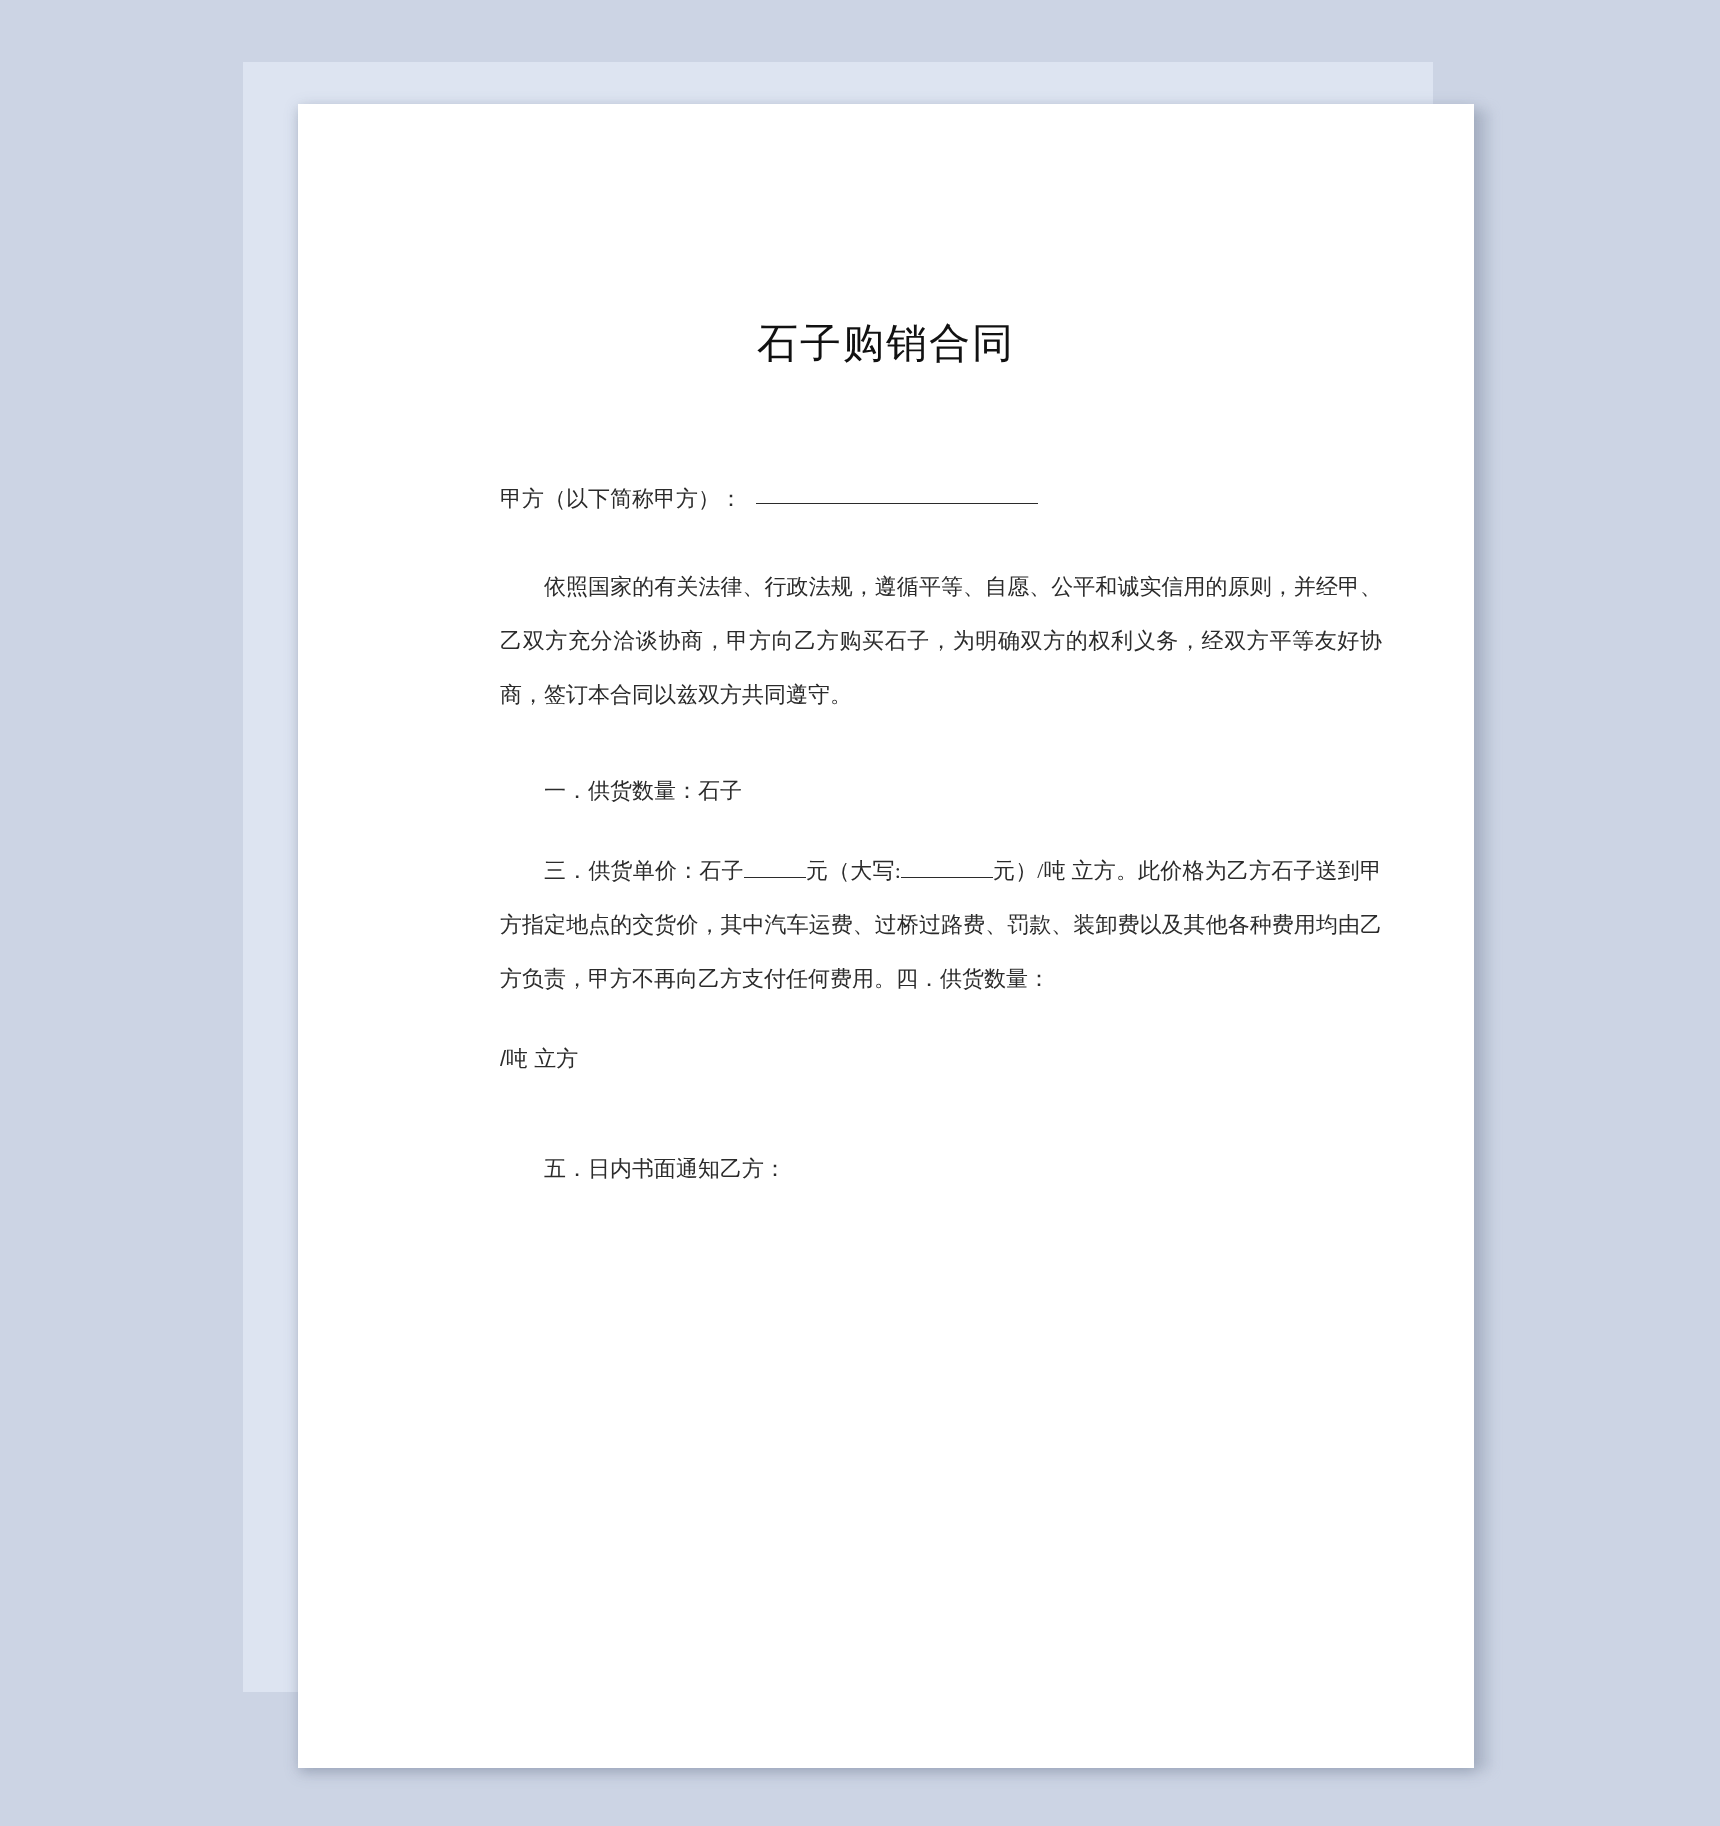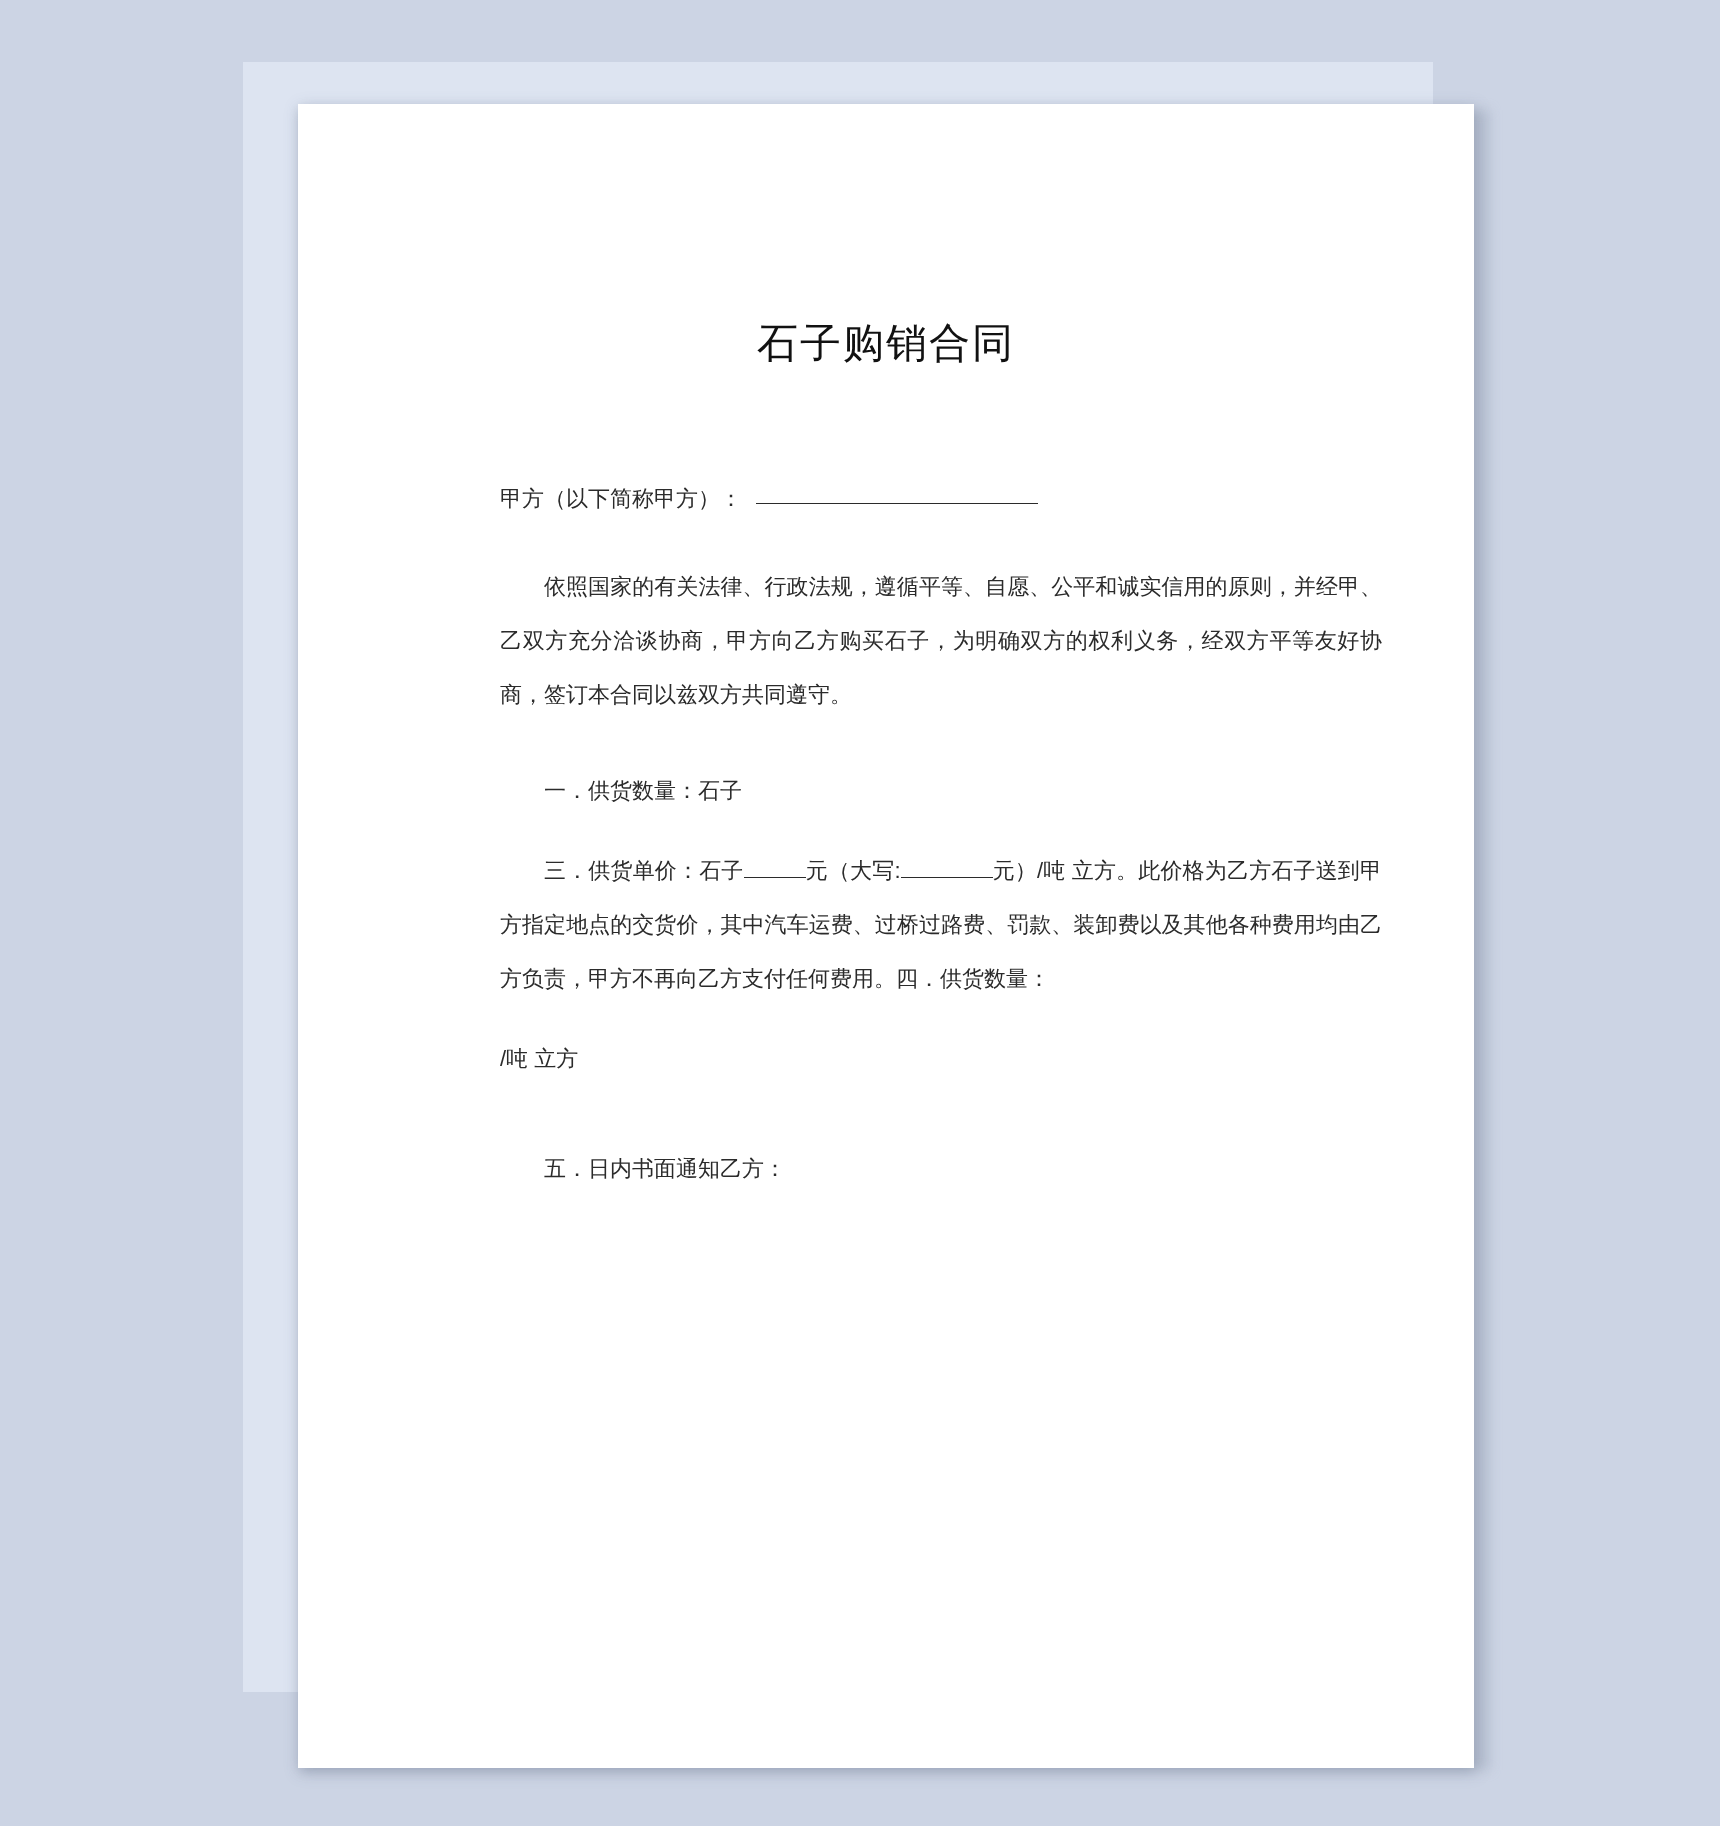--- a/index.html
+++ b/index.html
@@ -89,20 +89,21 @@
     height: 20px;
   }
 
   p.para {
     margin: 0 0 26px 0;
     font-size: 22px;
     line-height: 54px;
     text-align: justify;
     color: #2b2b2b;
     text-indent: 44px;
+    font-family: Liberation Serif, serif;
   }
 
   p.clause {
     margin: 0 0 26px 0;
     font-size: 22px;
     line-height: 54px;
     color: #2b2b2b;
     text-indent: 44px;
   }
 

